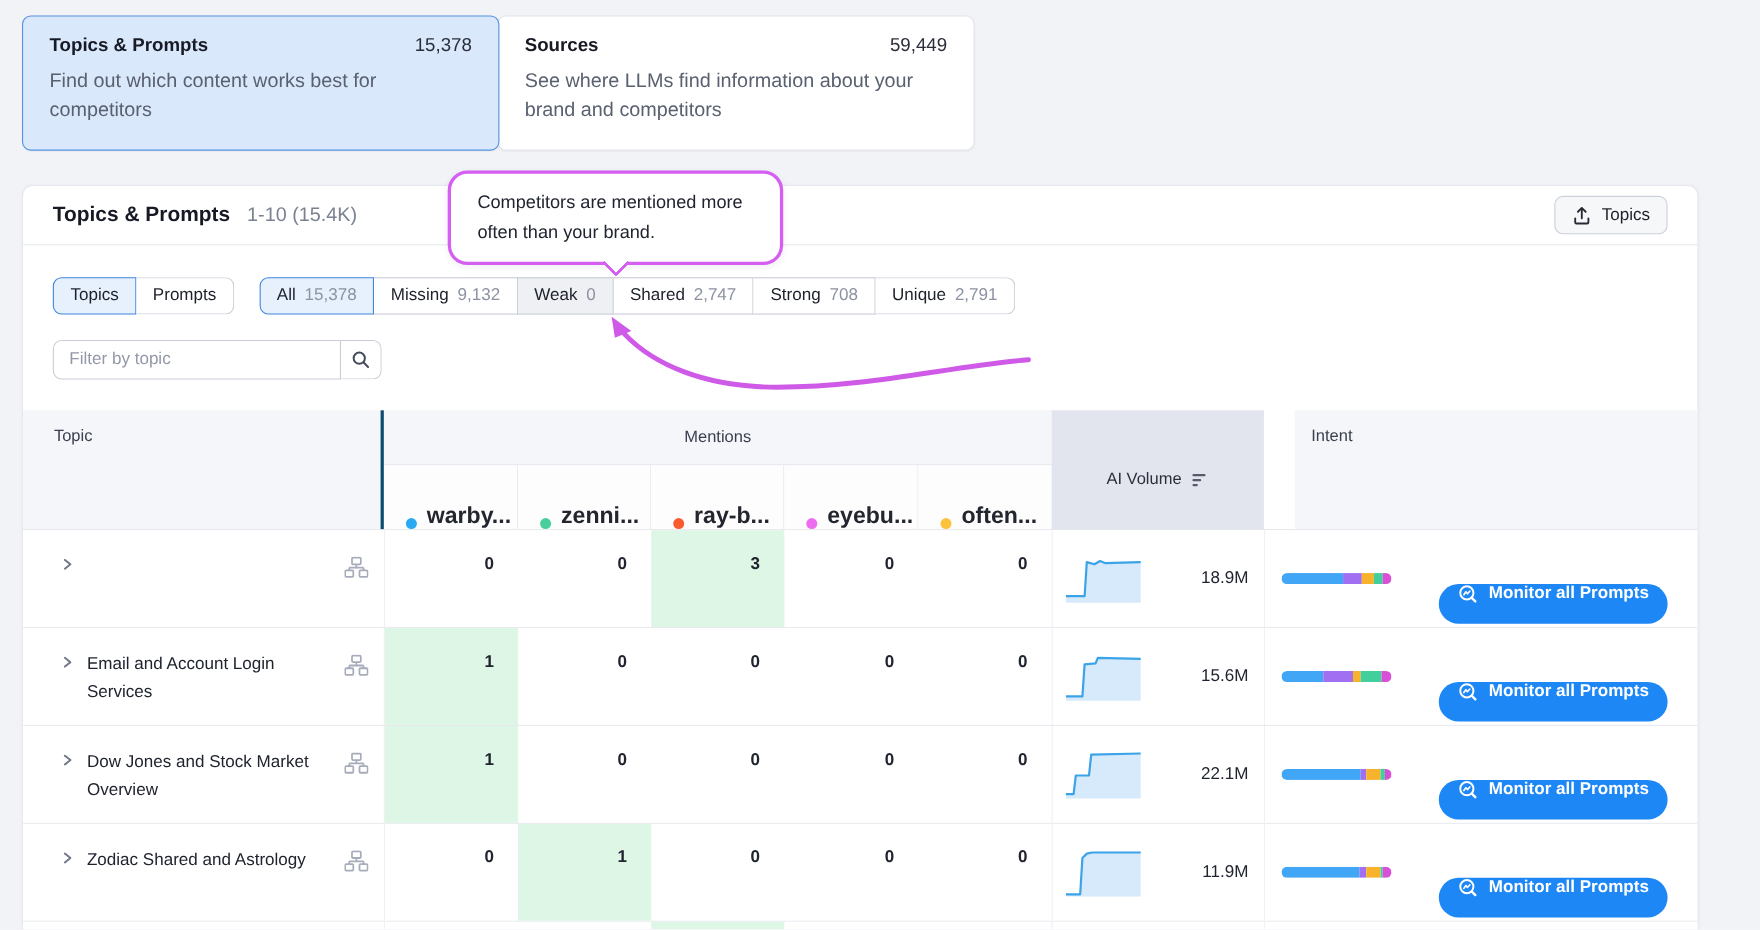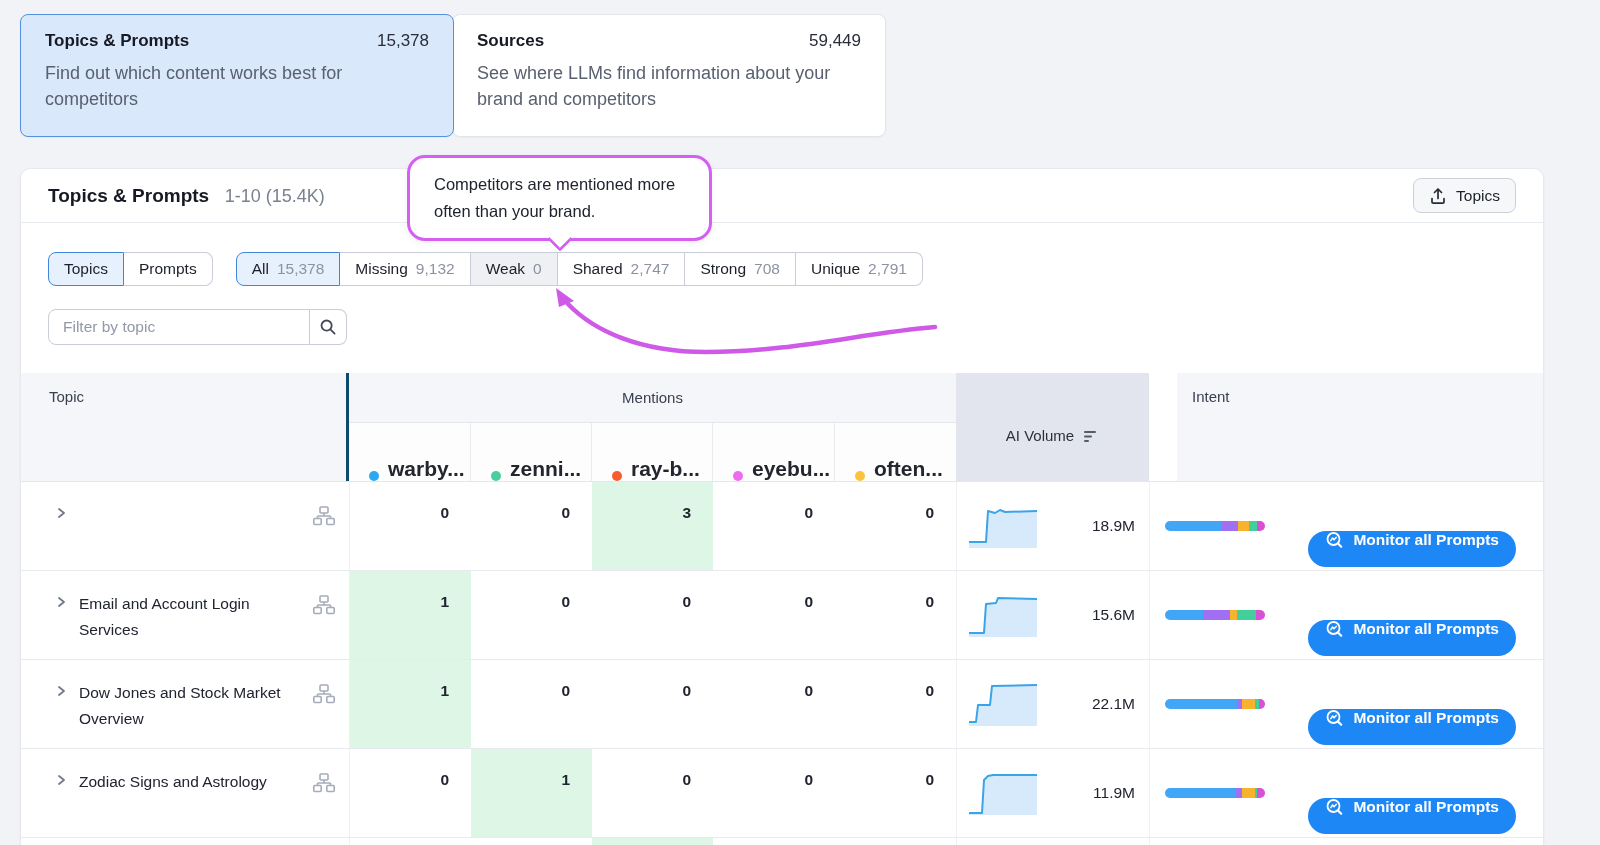--- a/index.html
+++ b/index.html
@@ -343,21 +343,21 @@
             <span>Monitor all Prompts</span>
           </button>
         </div>
       </div>
 
       <div class="grid row">
         <div class="c-topic">
           <svg class="chev" width="14" height="14" viewBox="0 0 14 14" fill="none" stroke="#717889" stroke-width="1.8" stroke-linecap="round" stroke-linejoin="round">
               <path d="M5 3 L10 7 L5 11"></path>
             </svg>
-          <span class="topic-name">Zodiac Signs and Astrology</span>
+          <span class="topic-name">Zodiac Shared and Astrology</span>
           <svg class="sitemap" width="22" height="20" viewBox="0 0 22 20" fill="none" stroke="#a6acba" stroke-width="1.6">
               <rect x="7" y="1" width="8" height="6" rx="1"></rect>
               <path d="M11 7 v3 M4.5 10 h13 M4.5 10 v2.5 M17.5 10 v2.5"></path>
               <rect x="0.8" y="12.5" width="7.4" height="6" rx="1"></rect>
               <rect x="13.8" y="12.5" width="7.4" height="6" rx="1"></rect>
             </svg>
         </div>
         <div class="c-m first">0</div>
         <div class="c-m hl">1</div>
         <div class="c-m">0</div>

